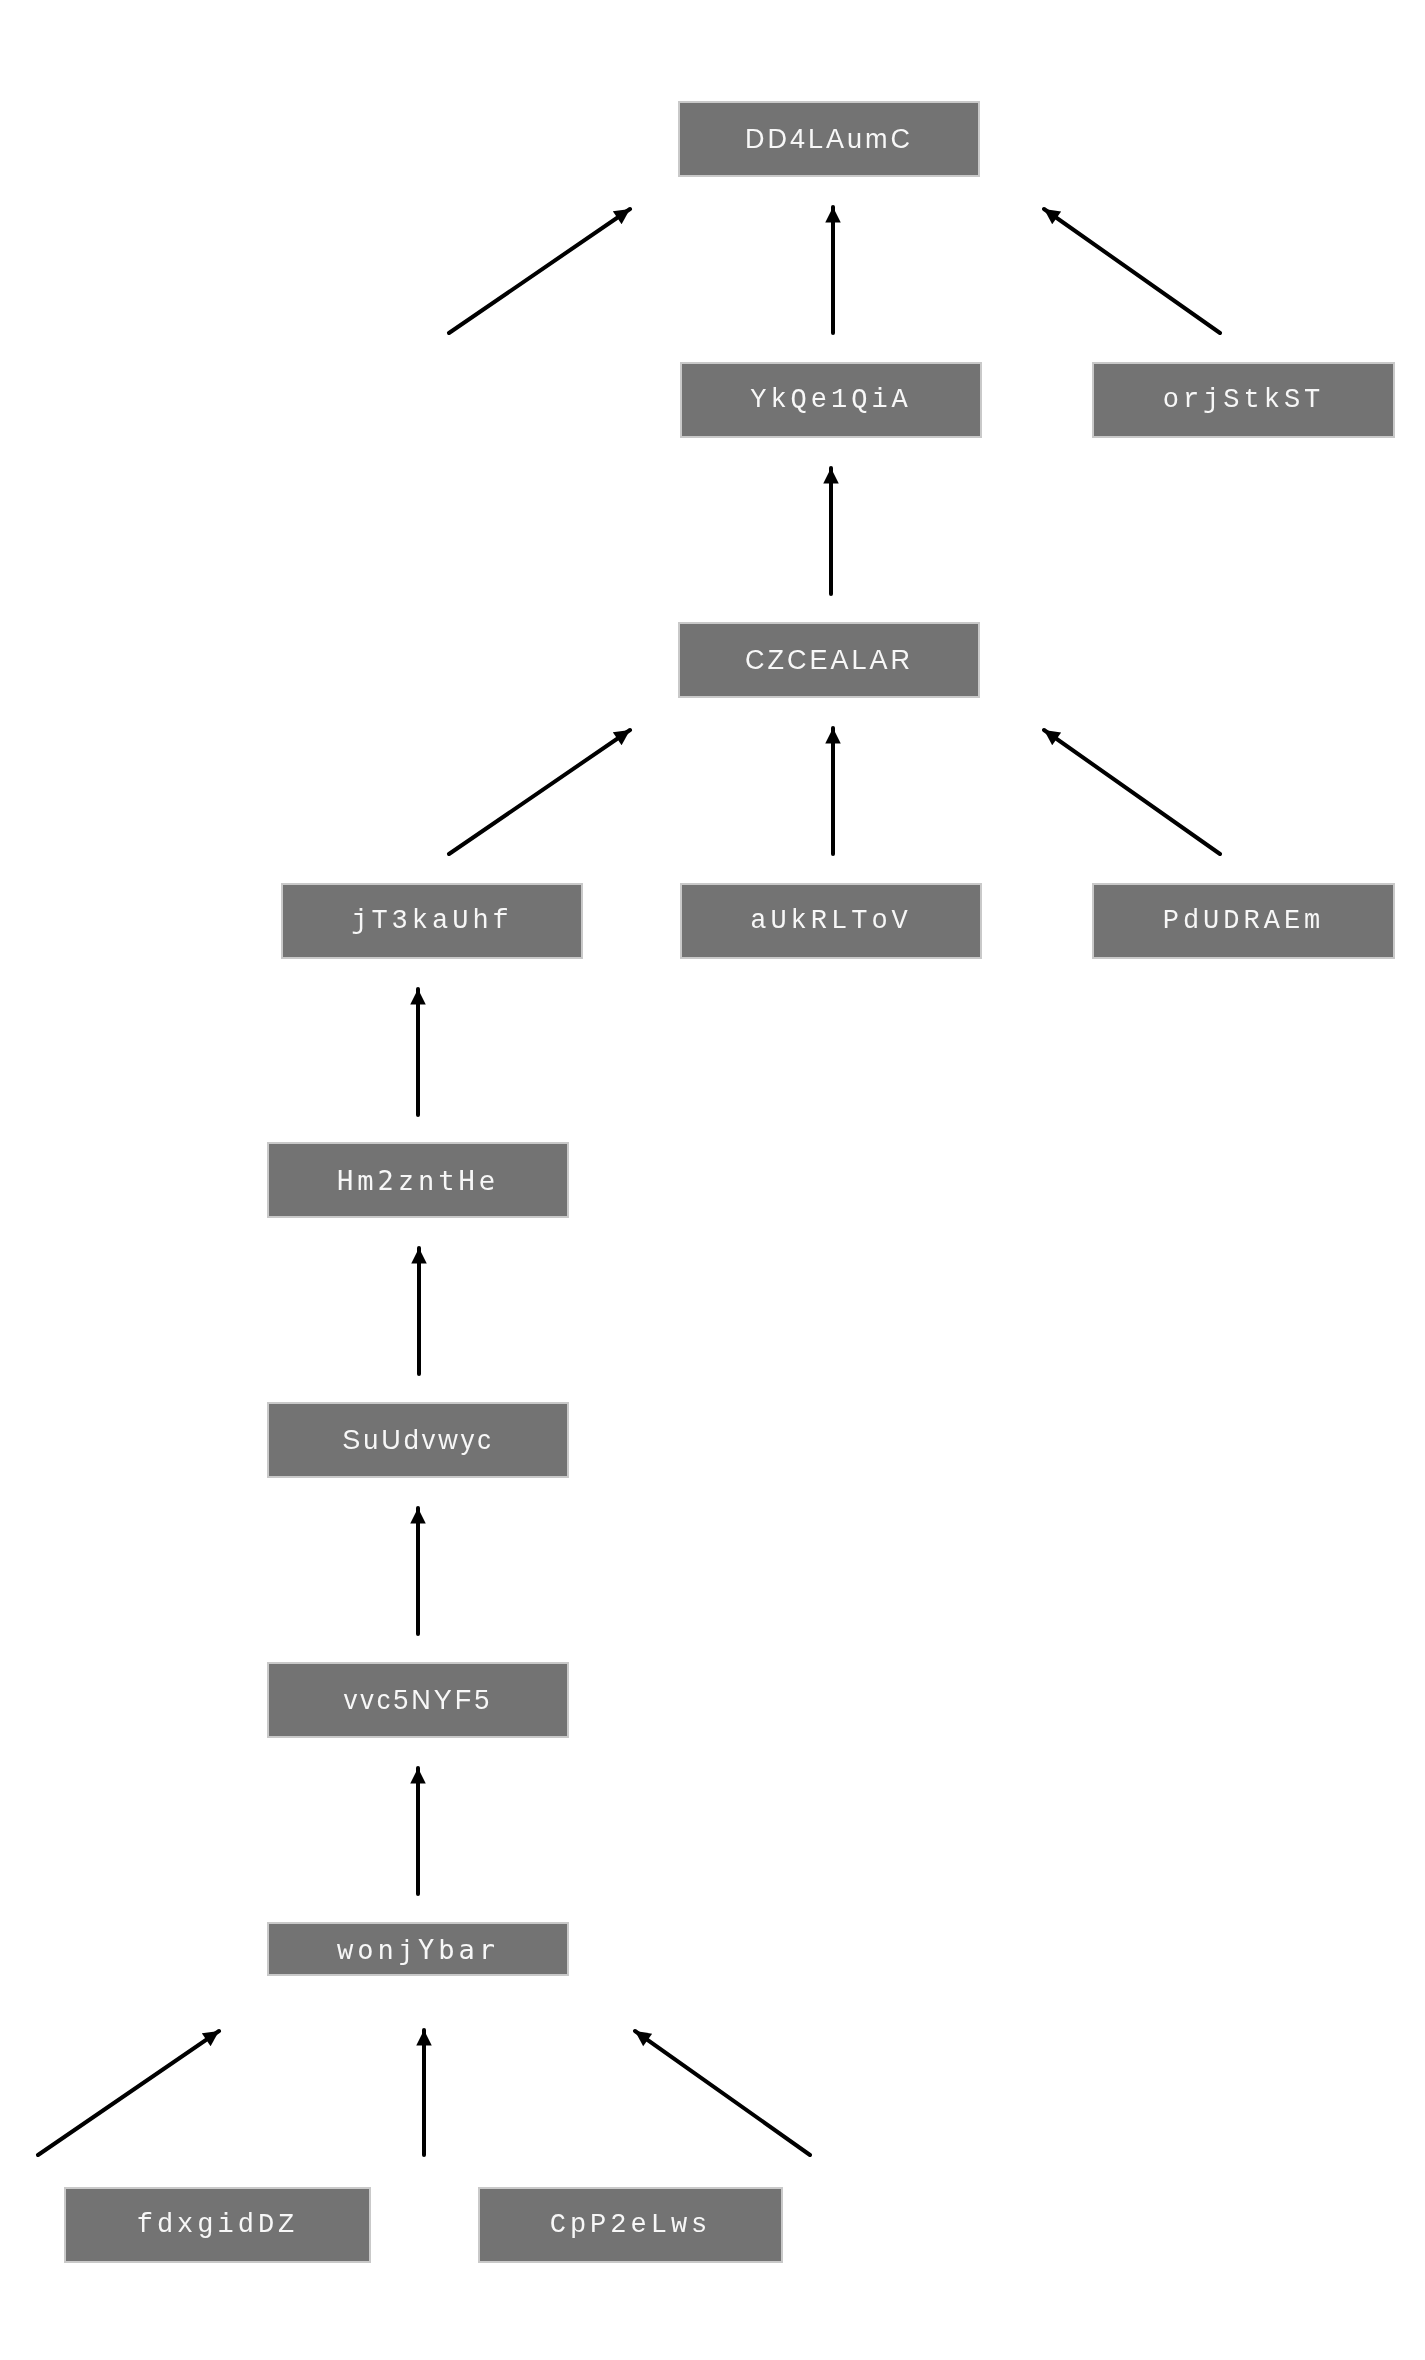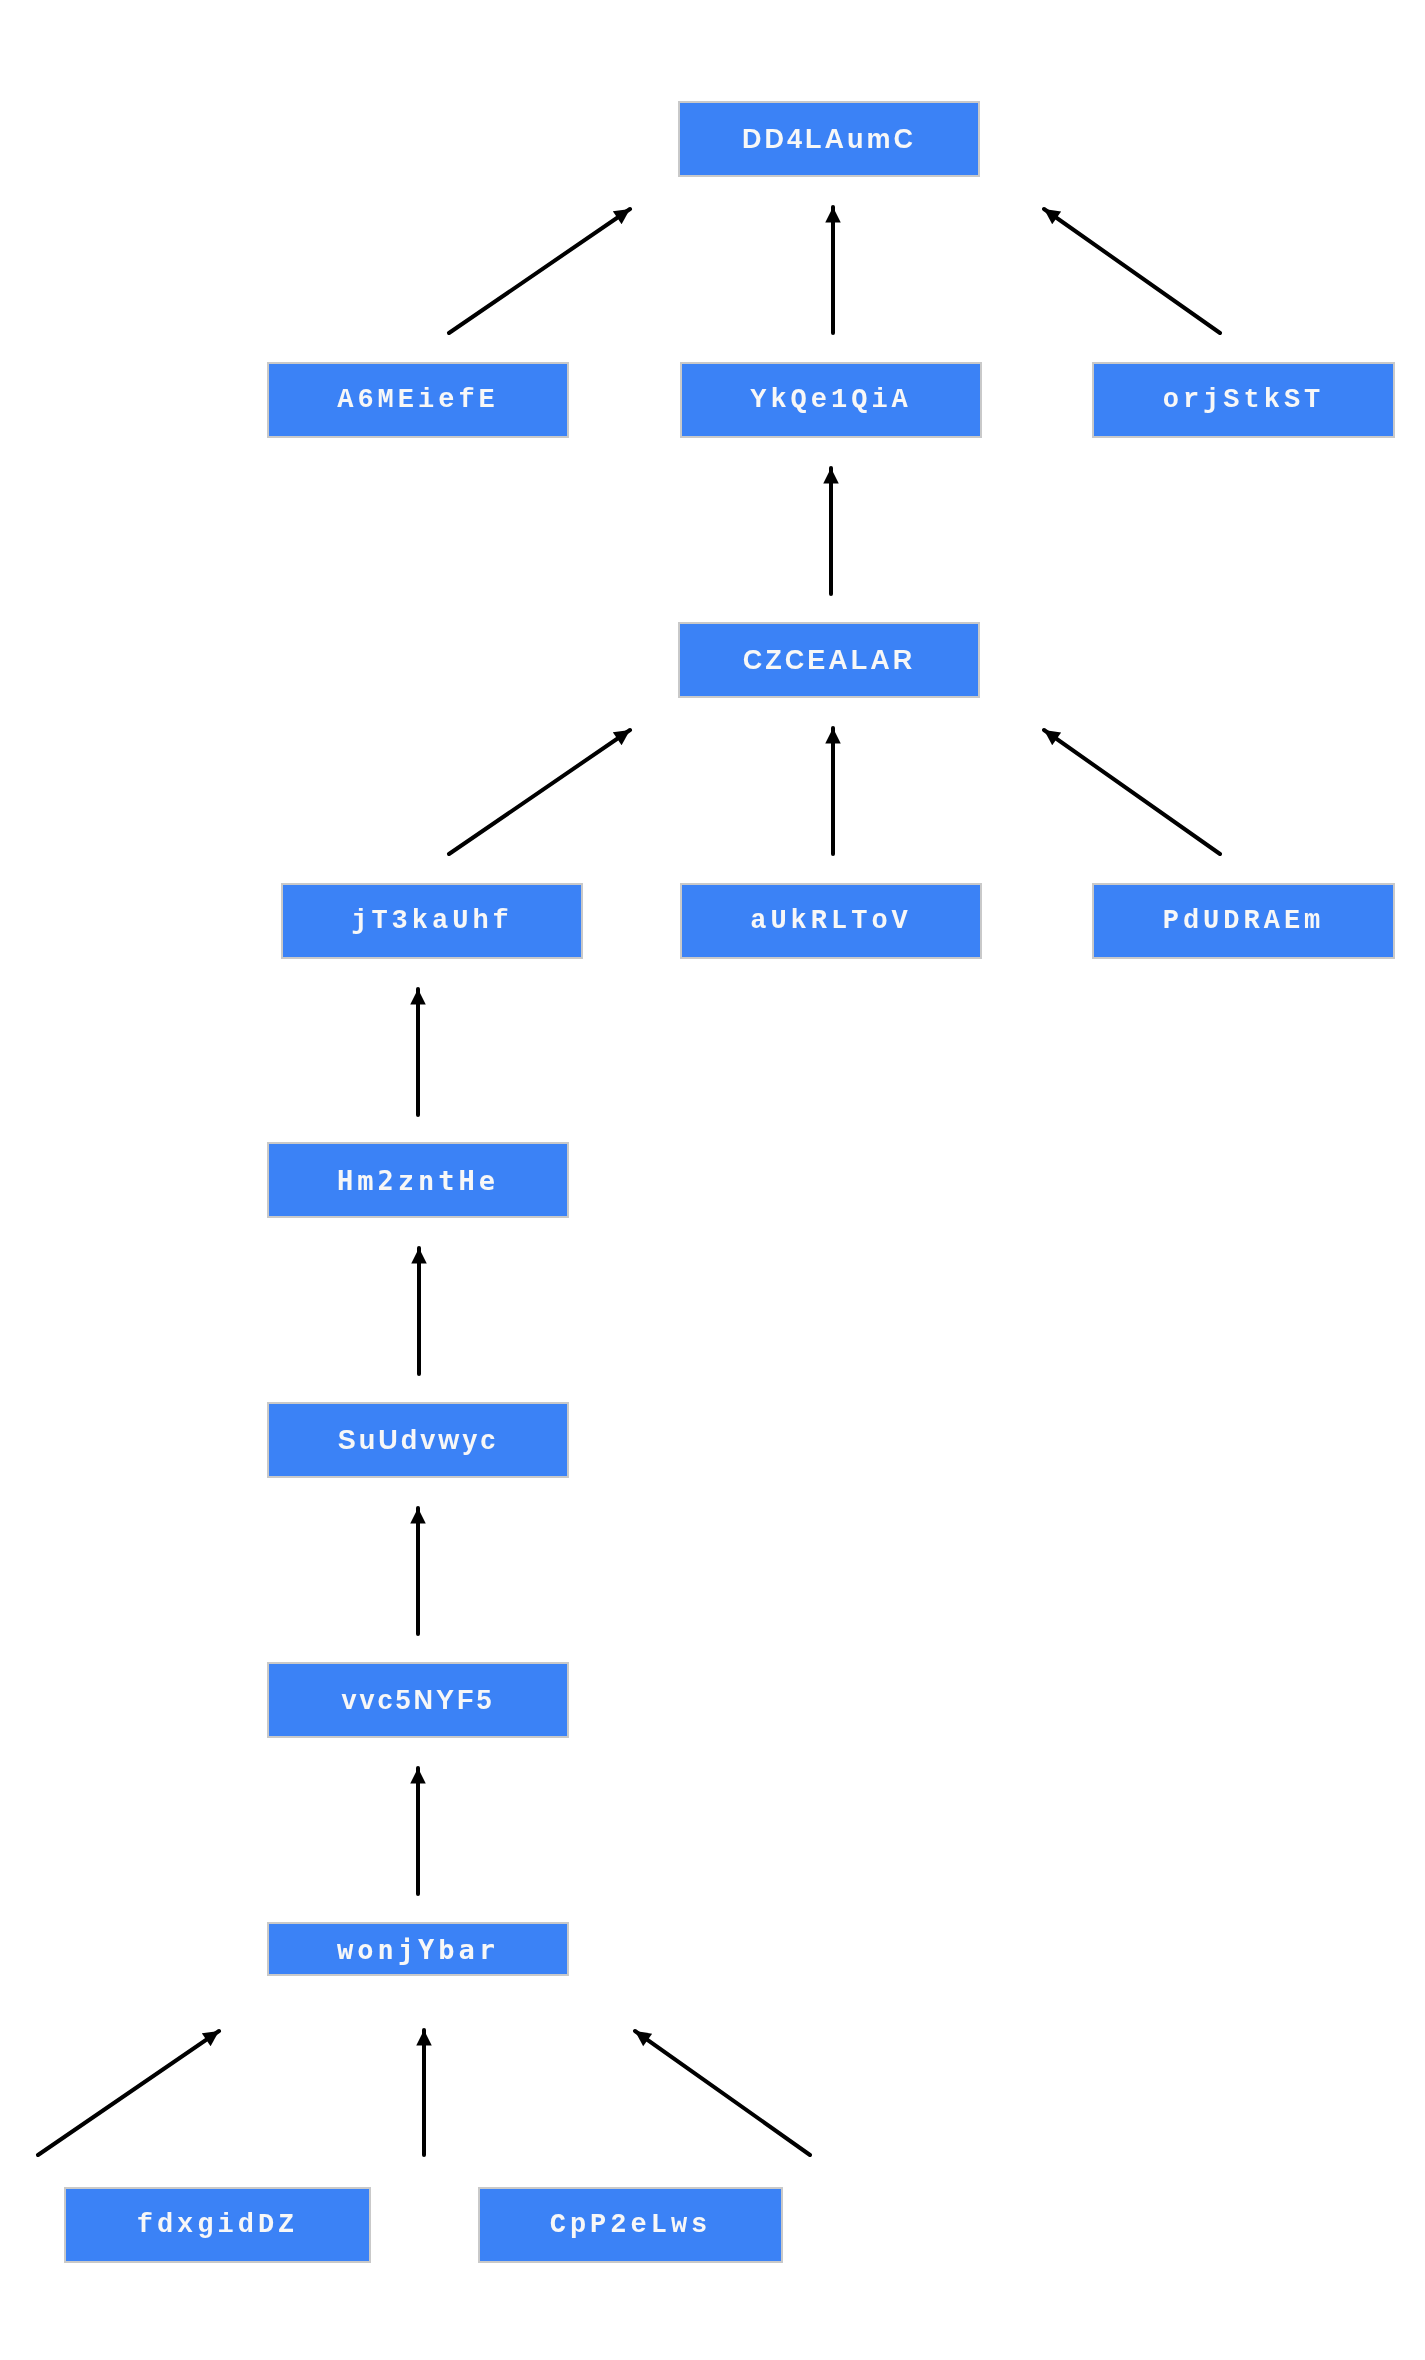--- a/index.html
+++ b/index.html
@@ -1,26 +1,25 @@
 <!DOCTYPE html>
 <html><head>
 <meta charset="utf-8">
 <style>
   html,body{margin:0;padding:0;background:#ffffff;}
   #canvas{position:relative;width:1425px;height:2360px;background:#ffffff;overflow:hidden;}
   #edges{position:absolute;left:0;top:0;width:1425px;height:2360px;}
   .node{
     position:absolute;
-    background:#3b82f6;
+    background:#737373;
     border:2px solid #c9c9c9;
     box-sizing:border-box;
     display:flex;align-items:center;justify-content:center;
     color:#f7f7f7;
     font-size:27px;
-    font-weight:bold;
   }
   .f-sans{font-family:"Liberation Sans",sans-serif;letter-spacing:3px;}
   .f-dmono{font-family:"DejaVu Sans Mono",monospace;letter-spacing:4px;}
   .f-lmono{font-family:"Liberation Mono",monospace;letter-spacing:4px;}
   .node span{white-space:nowrap;}
 </style>
 </head>
 <body>
 
 <div id="canvas">
@@ -44,23 +43,20 @@
       <line x1="418" y1="1634" x2="418" y2="1508" marker-end="url(#ah)"></line>
       <line x1="418" y1="1894" x2="418" y2="1768" marker-end="url(#ah)"></line>
       <line x1="38" y1="2155" x2="219" y2="2031" marker-end="url(#ah)"></line>
       <line x1="424" y1="2155" x2="424" y2="2030" marker-end="url(#ah)"></line>
       <line x1="810" y1="2155" x2="635" y2="2031" marker-end="url(#ah)"></line>
     </g>
   </svg>
 
   <div class="node f-sans" style="left:678px;top:101px;width:302px;height:76px;">
     <span>DD4LAumC</span>
-  </div>
-  <div class="node f-lmono" style="left:267px;top:362px;width:302px;height:76px;">
-    <span>A6MEiefE</span>
   </div>
   <div class="node f-lmono" style="left:680px;top:362px;width:302px;height:76px;">
     <span>YkQe1QiA</span>
   </div>
   <div class="node f-lmono" style="left:1092px;top:362px;width:303px;height:76px;">
     <span>orjStkST</span>
   </div>
   <div class="node f-sans" style="left:678px;top:622px;width:302px;height:76px;">
     <span>CZCEALAR</span>
   </div>

